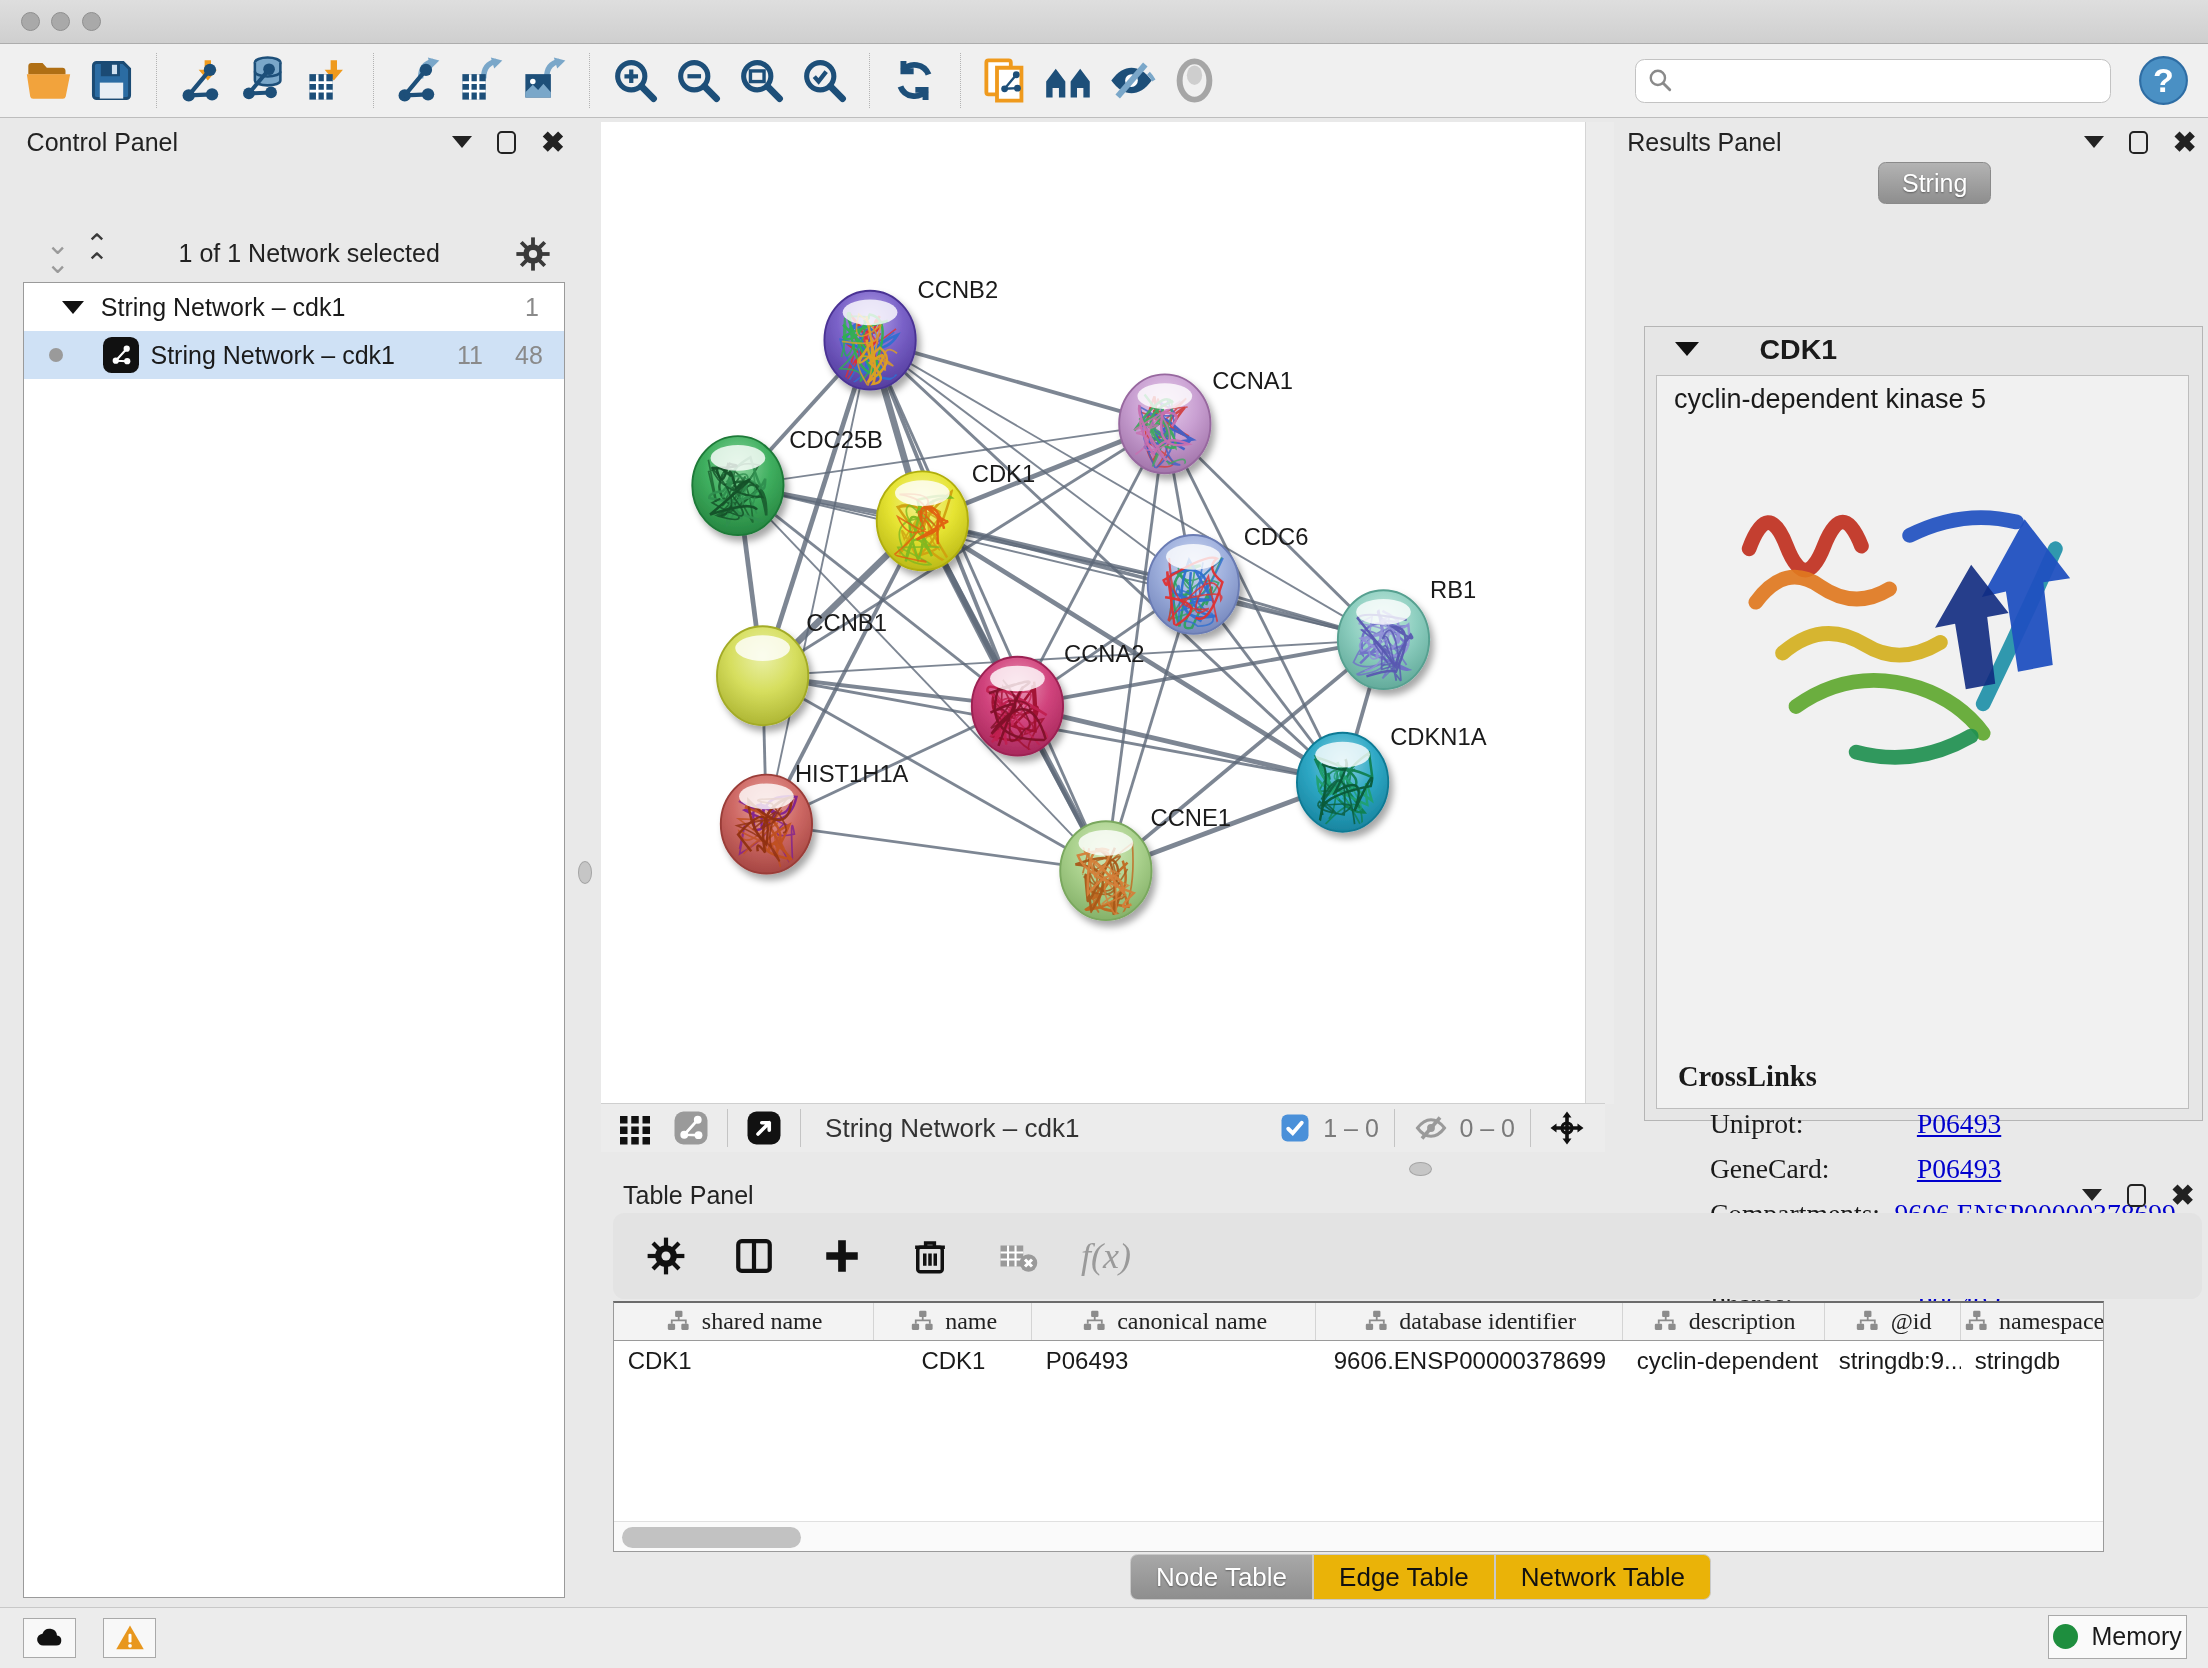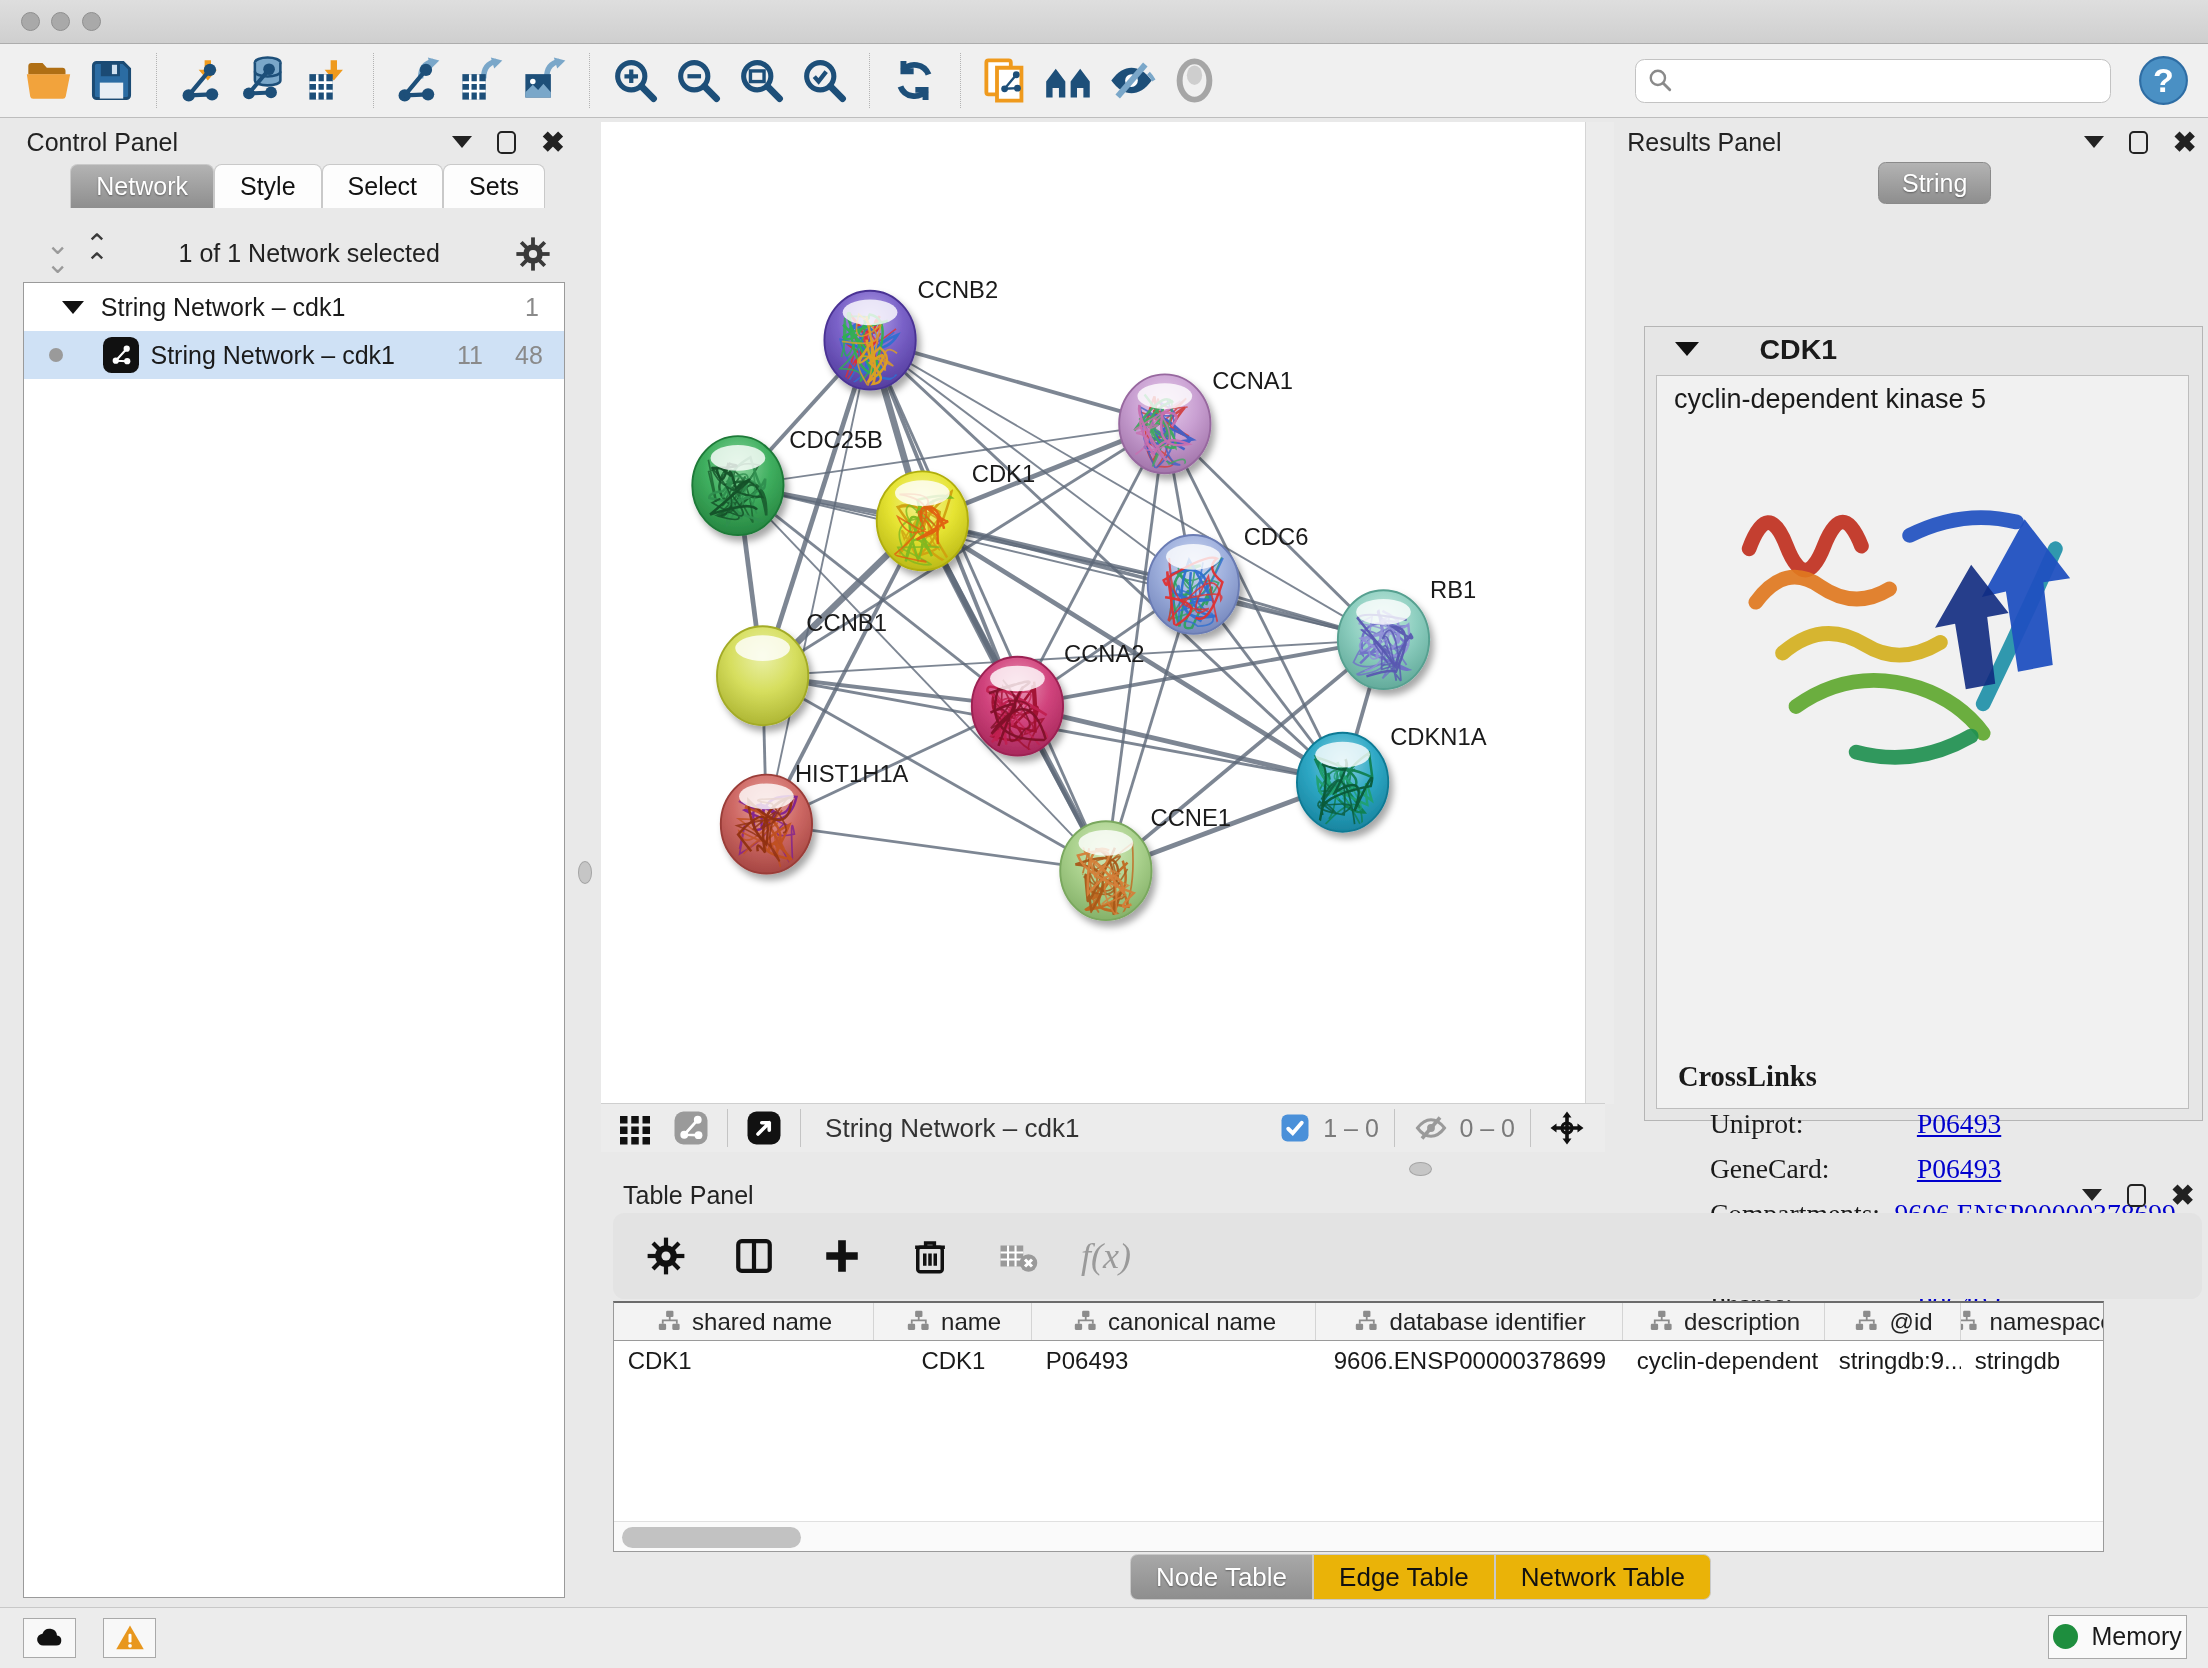--- a/index.html
+++ b/index.html
@@ -109,21 +109,21 @@
   .tp-header { position:absolute; left:22px; top:3.8px; right:13.3px; display:flex; justify-content:space-between; align-items:center; }
   .tp-toolbar { position:absolute; left:12.4px; top:36px; width:1589px; height:86px;
     background:#e3e3e3; border-radius:11.4px; display:flex; align-items:center; padding-left:28.5px; gap:40px; }
   .tp-toolbar .ti { width:48px; height:48px; display:flex; align-items:center; justify-content:center; }
   .tp-toolbar .ti svg { width:42px; height:42px; }
   .fx { font-family:"Liberation Serif",serif; font-style:italic; font-size:36px; color:#9a9a9a; }
   .tbl-wrap { position:absolute; left:12.4px; top:124px; width:1491px; height:251px;
     background:#fff; border:1px solid #9a9a9a; border-top:2.9px solid #6b6b6b; overflow:hidden; }
   .tbl-head { display:flex; height:38px; background:#f3f3f3; border-bottom:1.9px solid #9a9a9a; }
   .th { display:flex; align-items:center; justify-content:center; gap:9.5px; font-size:24px; color:#222;
-    border-right:1px solid #d4d4d4; overflow:hidden; white-space:nowrap; flex:none; }
+    border-right:1px solid #d4d4d4; overflow:hidden; white-space:nowrap; flex:none;font-family:Liberation Serif, serif; }
   .th svg { width:27px; height:27px; flex:none; }
   .tbl-row { display:flex; height:40px; }
   .td { font-size:24px; display:flex; align-items:center; overflow:hidden; white-space:nowrap; flex:none; padding:0 7.6px; }
   .hscroll { position:absolute; left:0px; bottom:0px; width:100%; height:30px; background:#fafafa; border-top:1px solid #e0e0e0; }
   .hthumb { position:absolute; left:7.6px; top:4.8px; width:179px; height:21px; background:#c2c2c2; border-radius:10.5px; }
   .tbl-tabs { position:absolute; left:529px; top:377px; display:flex; }
   .btab { height:46px; padding:0 25px; display:flex; align-items:center; font-size:26px;
     background:#eab308; border:1px solid #c9c9c9; color:#111; }
   .btab:first-child { border-radius:7.6px 0 0 7.6px;text-align:right; }
   .btab:last-child { border-radius:0 7.6px 7.6px 0; }
@@ -325,26 +325,20 @@
 
 <div class="control-panel">
   <div class="cp-header">
     <span class="panel-title">Control Panel</span>
     <span class="win-ctrls">
       <span class="wc-caret"></span>
       <span class="wc-float"></span>
       <span class="wc-close">✖</span>
     </span>
   </div>
-  <div class="tabs-row" id="cp-tabs">
-      <span class="tab sel">Network</span>
-      <span class="tab">Style</span>
-      <span class="tab">Select</span>
-      <span class="tab">Sets</span>
-    </div>
   <div class="cp-toolrow">
     <span class="chev" style="color:#9a9a9a; margin-left:23px;">⌄<br>⌄</span>
     <span class="chev" style="color:#3a3a3a; margin-left:19px;">⌃<br>⌃</span>
     <span class="cp-summary">1 of 1 Network selected</span>
     <span style="margin-right:13.3px; width:38px; height:38px;"><svg viewBox="0 0 24 24" width="100%" height="100%">
           <g fill="#3a3a3a">
             <rect x="10.8" y="1.5" width="2.4" height="5"></rect>
             <rect x="10.8" y="17.5" width="2.4" height="5"></rect>
             <rect x="1.5" y="10.8" width="5" height="2.4"></rect>
             <rect x="17.5" y="10.8" width="5" height="2.4"></rect>

